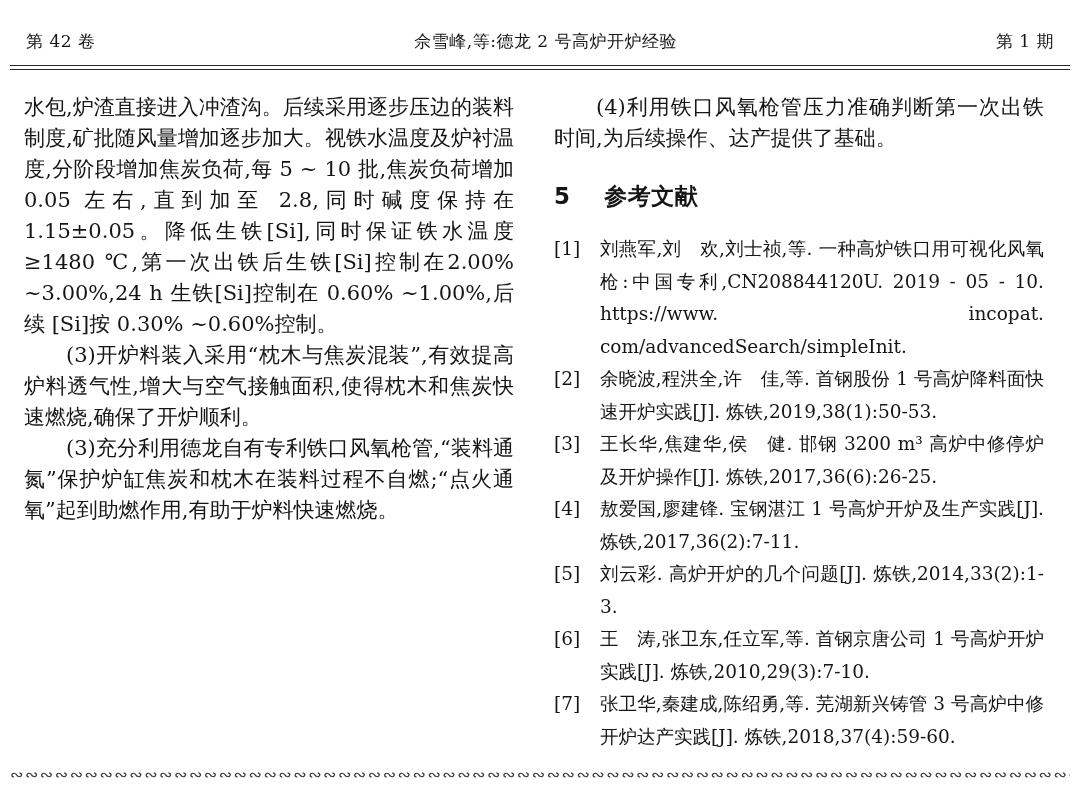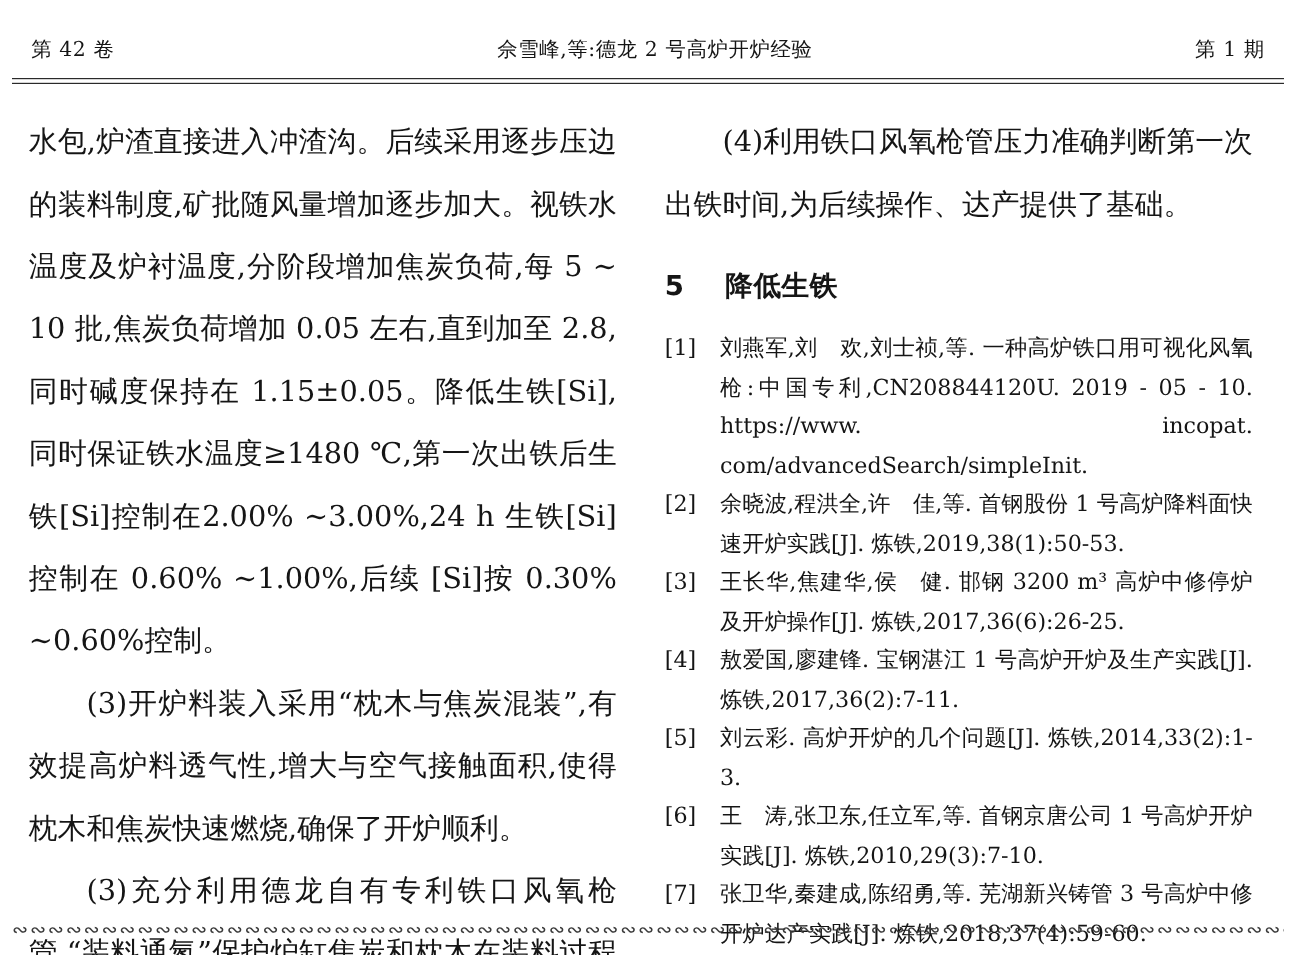--- a/index.html
+++ b/index.html
@@ -21,21 +21,21 @@
   .head-rule{
     height:3px;
     border-top:1.6px solid #2a2a2a;
     border-bottom:1.6px solid #2a2a2a;
     margin:0 -14px;
   }
   
   .columns{display:flex;gap:40px;margin-top:22px;}
   .col{width:490px;flex:0 0 490px;}
   p.body{
-    font-size:24px;line-height:52px;
+    font-size:21px;line-height:31px;
     text-align:justify;margin:0;
   }
   p.indent{text-indent:2em;}
   h2.sec{
     font-family:"DejaVu Sans","Liberation Sans",sans-serif;
     font-size:23px;font-weight:bold;
     margin:27px 0 21px 0;letter-spacing:.5px;
   }
   h2.sec .sec-num{margin-right:1.1em;}
   
@@ -76,21 +76,21 @@
 
       <p class="body indent">(3)开炉料装入采用“枕木与焦炭混装”,有效提高炉料透气性,增大与空气接触面积,使得枕木和焦炭快速燃烧,确保了开炉顺利。</p>
       <p class="body indent">(3)充分利用德龙自有专利铁口风氧枪管,“装料通氮”保护炉缸焦炭和枕木在装料过程不自燃;“点火通氧”起到助燃作用,有助于炉料快速燃烧。</p>
     </div>
 
     <div class="col">
       <p class="body indent">(4)利用铁口风氧枪管压力准确判断第一次出铁时间,为后续操作、达产提供了基础。</p>
 
       <h2 class="sec">
         <span class="sec-num">5</span>
-        <span>降低生铁</span>
+        <span>参考文献</span>
       </h2>
 
       <div class="refs">
         <div class="ref">
           <span class="ref-label">[1]</span>
           <span class="ref-text">刘燕军,刘　欢,刘士祯,等. 一种高炉铁口用可视化风氧枪:中国专利,CN208844120U. 2019 - 05 - 10. https://www. incopat. com/advancedSearch/simpleInit.</span>
         </div>
         <div class="ref">
           <span class="ref-label">[2]</span>
           <span class="ref-text">余晓波,程洪全,许　佳,等. 首钢股份 1 号高炉降料面快速开炉实践[J]. 炼铁,2019,38(1):50-53.</span>

